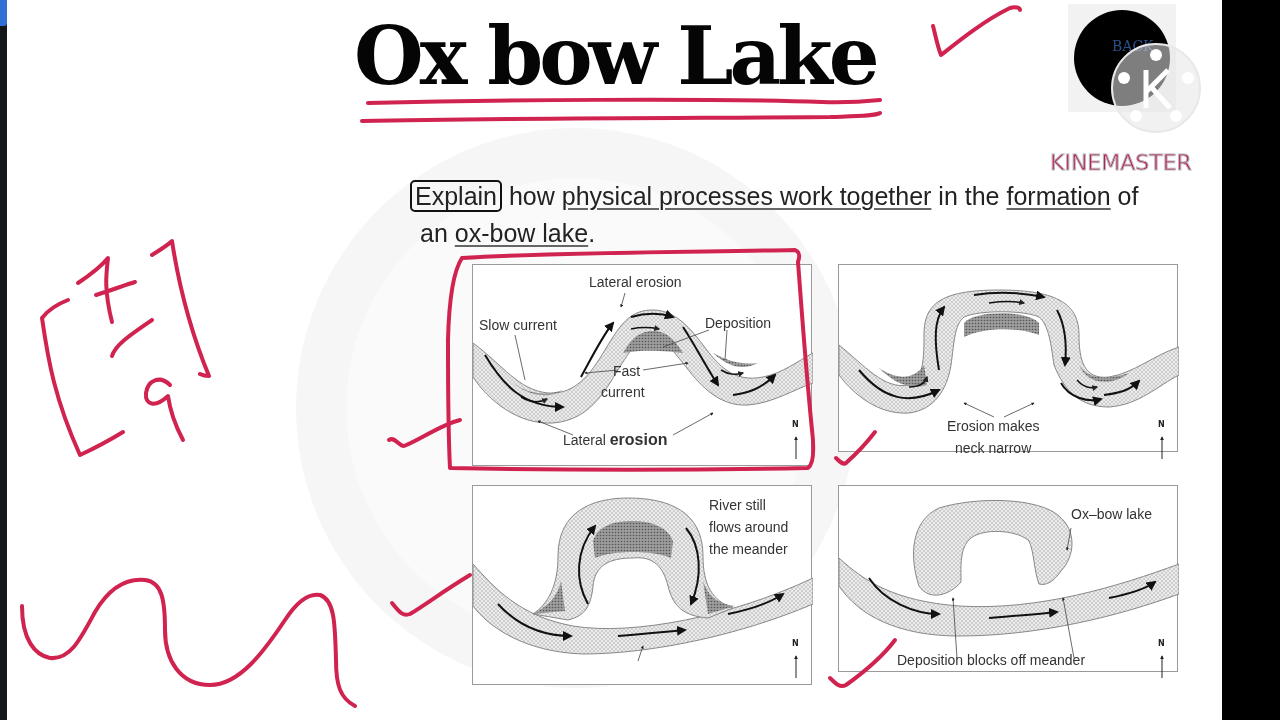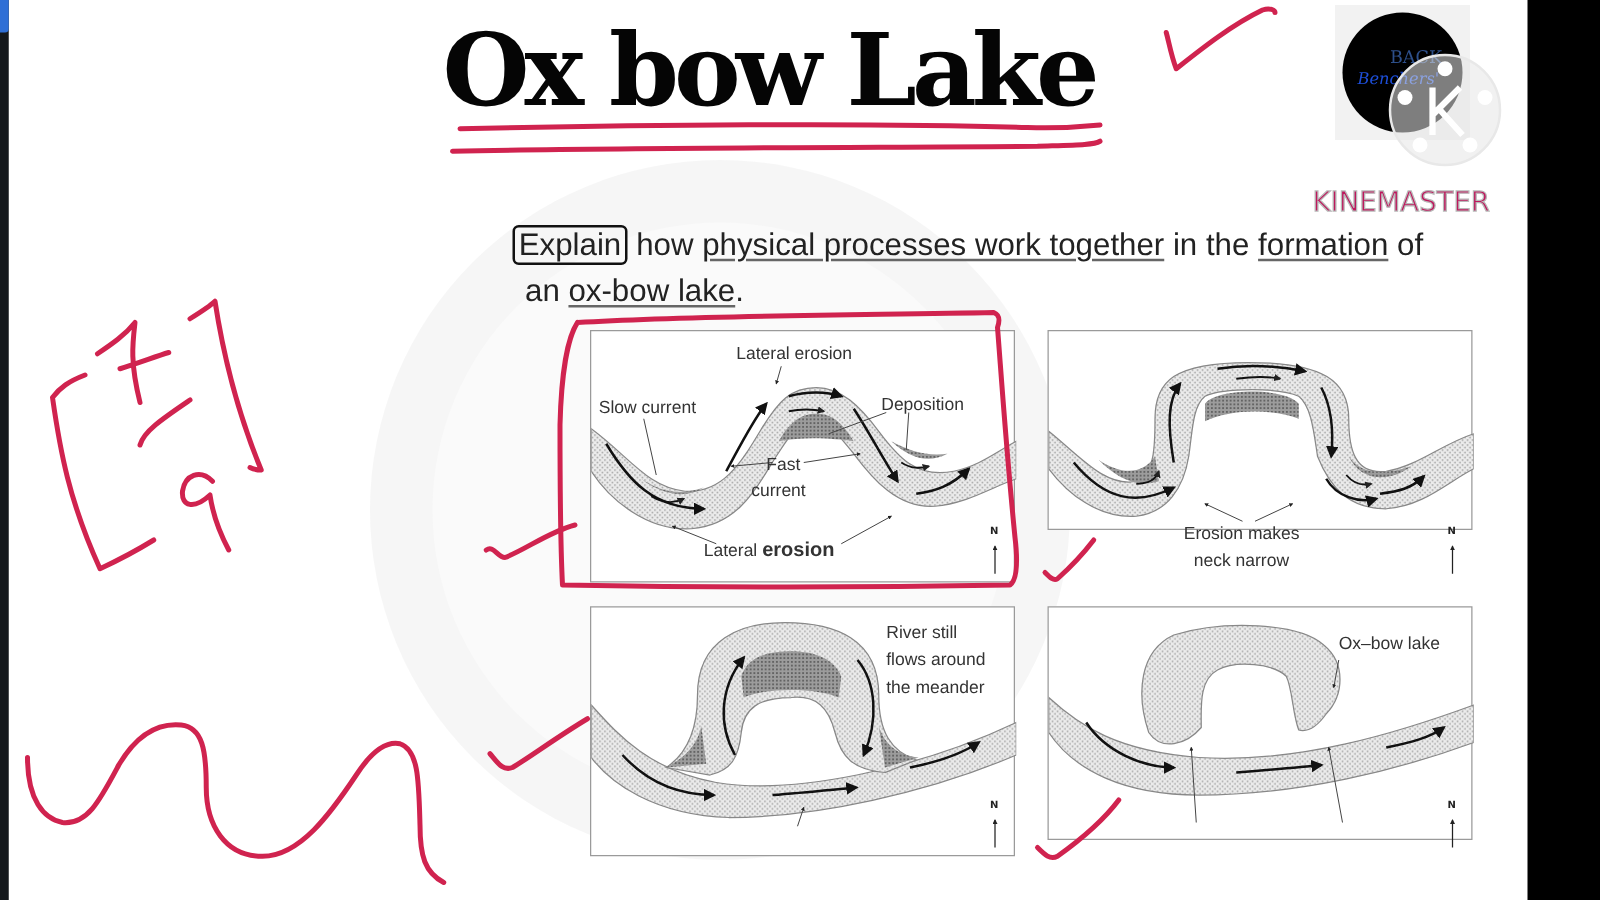--- a/index.html
+++ b/index.html
@@ -45,21 +45,21 @@
   }
   .north { position: absolute; font-size: 8px; font-weight: bold; color: #222; font-family: "DejaVu Sans", sans-serif; }
   .overlay { position: absolute; left: 0; top: 0; pointer-events: none; }
   .logo {
     position: absolute; left: 1068px; top: 4px; width: 108px; height: 108px; background: #f2f2f2;
   }
   .logo-circle {
     position: absolute; left: 6px; top: 6px; width: 96px; height: 96px; border-radius: 50%; background: #000;
   }
   .logo-text {
-    position: absolute; left: 18px; top: 52px; color: #1d4ed8; font-family: "DejaVu Serif", serif; font-size: 13px; font-style: italic;
+    position: absolute; left: 18px; top: 52px; color: #000000; font-family: "DejaVu Serif", serif; font-size: 13px; font-style: italic;
   }
   .logo-back {
     position: absolute; left: 44px; top: 34px; color: #2d4f8a; font-family: "DejaVu Serif", serif; font-size: 14px;
   }
   .km-icon { position: absolute; left: 1106px; top: 40px; width: 102px; height: 96px; }
   .km-text {
     position: absolute; left: 1050px; top: 150px; font-family: "DejaVu Sans", sans-serif; font-size: 22px;
     color: #be185d; -webkit-text-stroke: 1px #b8b8b8; letter-spacing: 0px; white-space: nowrap;
   }
 </style>
@@ -126,21 +126,21 @@
   </svg>
   <span class="lbl" style="left:116px; top:6px;">Lateral erosion</span>
   <span class="lbl" style="left:6px; top:49px;">Slow current</span>
   <span class="lbl" style="left:232px; top:47px;">Deposition</span>
   <span class="lbl" style="left:140px; top:95px;">Fast</span>
   <span class="lbl" style="left:128px; top:116px;">current</span>
   <span class="lbl" style="left:90px; top:164px;"><span>Lateral </span><span style="font-size:16px;font-weight:bold;">erosion</span></span>
   <span class="north" style="left:319px; top:155px;">N</span>
 </div>
 
-<div class="panel" style="left:838px; top:264px; width:340px; height:160px;padding-left:36px;">
+<div class="panel" style="left:838px; top:264px; width:340px; height:188px;padding-left:36px;">
   <svg width="340" height="202">
     <path d="M0,80 C25,100 45,125 70,120 C85,115 85,90 85,70 C85,40 100,25 160,25 C220,25 240,40 240,70 C240,95 245,115 270,112 C295,108 315,90 340,82 L340,110 C320,120 300,140 270,142 C240,142 225,125 215,100 C212,80 210,60 200,52 C185,45 140,45 125,52 C115,60 115,80 112,100 C108,125 95,145 70,148 C40,150 15,130 0,110 Z" fill="url(#dots)" stroke="#888" stroke-width="1"></path>
     <path d="M125,58 C135,45 190,45 200,58 L200,70 C180,62 145,62 125,72 Z" fill="url(#darkdots)"></path>
     <path d="M40,103 C58,115 75,115 85,100 L88,120 C70,125 55,118 40,103 Z" fill="url(#darkdots)"></path>
     <path d="M240,100 C250,115 268,115 290,108 C275,120 250,122 240,100 Z" fill="url(#darkdots)"></path>
     <path d="M20,105 C45,135 70,140 100,125" fill="none" stroke="#111" stroke-width="2" marker-end="url(#arr)"></path>
     <path d="M100,105 C95,75 95,55 105,42" fill="none" stroke="#111" stroke-width="2" marker-end="url(#arr)"></path>
     <path d="M135,30 C160,26 185,28 205,32" fill="none" stroke="#111" stroke-width="2" marker-end="url(#arr)"></path>
     <path d="M218,45 C226,60 228,80 226,100" fill="none" stroke="#111" stroke-width="2" marker-end="url(#arr)"></path>
     <path d="M222,118 C230,132 248,138 262,134" fill="none" stroke="#111" stroke-width="2" marker-end="url(#arr)"></path>
@@ -184,20 +184,21 @@
     <path d="M80,100 C70,70 72,35 100,22 C140,10 200,12 220,30 C238,45 236,70 222,85 C215,95 208,100 200,98 C195,85 195,65 190,55 C180,45 150,42 135,50 C120,58 122,80 122,96 C110,110 90,115 80,100 Z" fill="url(#dots)" stroke="#888" stroke-width="1"></path>
     <path d="M30,92 C45,115 75,128 100,128" fill="none" stroke="#111" stroke-width="2" marker-end="url(#arr)"></path>
     <path d="M150,132 C175,130 200,128 218,126" fill="none" stroke="#111" stroke-width="2" marker-end="url(#arr)"></path>
     <path d="M270,112 C290,108 305,104 316,96" fill="none" stroke="#111" stroke-width="2" marker-end="url(#arr)"></path>
     <line x1="232" y1="42" x2="228" y2="64" stroke="#444" stroke-width="0.8" marker-end="url(#arrs)"></line>
     <line x1="118" y1="172" x2="114" y2="112" stroke="#444" stroke-width="0.8" marker-end="url(#arrs)"></line>
     <line x1="235" y1="172" x2="224" y2="112" stroke="#444" stroke-width="0.8" marker-end="url(#arrs)"></line>
     <line x1="323" y1="192" x2="323" y2="170" stroke="#222" stroke-width="1" marker-end="url(#arrs)"></line>
   </svg>
   <span class="lbl" style="left:232px; top:17px;">Ox–bow lake</span>
+  <span class="lbl" style="left:58px; top:163px;">Deposition blocks off meander</span>
   <span class="north" style="left:319px; top:153px;">N</span>
 </div>
 
 <div class="logo">
   <div class="logo-circle"></div>
   <span class="logo-back">BACK</span>
   <span class="logo-text">Benchers'</span>
 </div>
 <svg class="km-icon" viewBox="0 0 102 96">
   <circle cx="50" cy="48" r="44" fill="rgba(230,230,230,0.55)" stroke="#e8e8e8" stroke-width="2"></circle>

